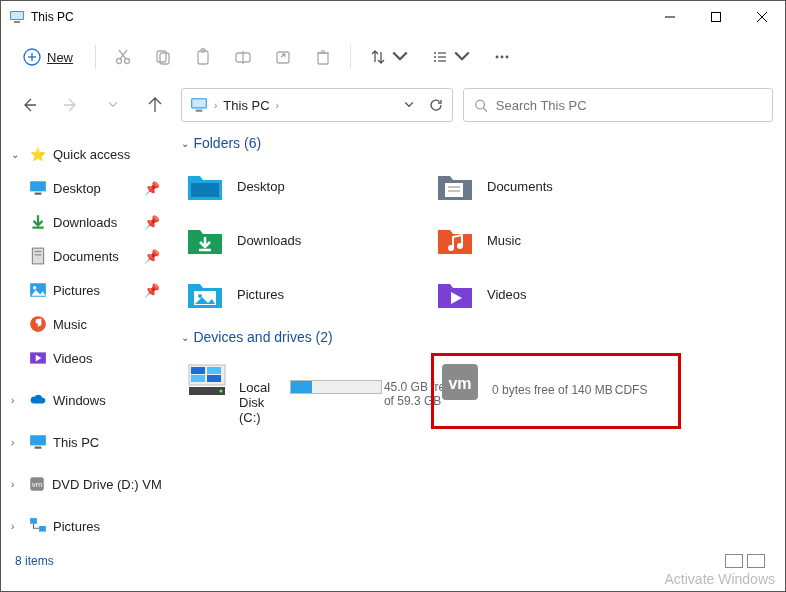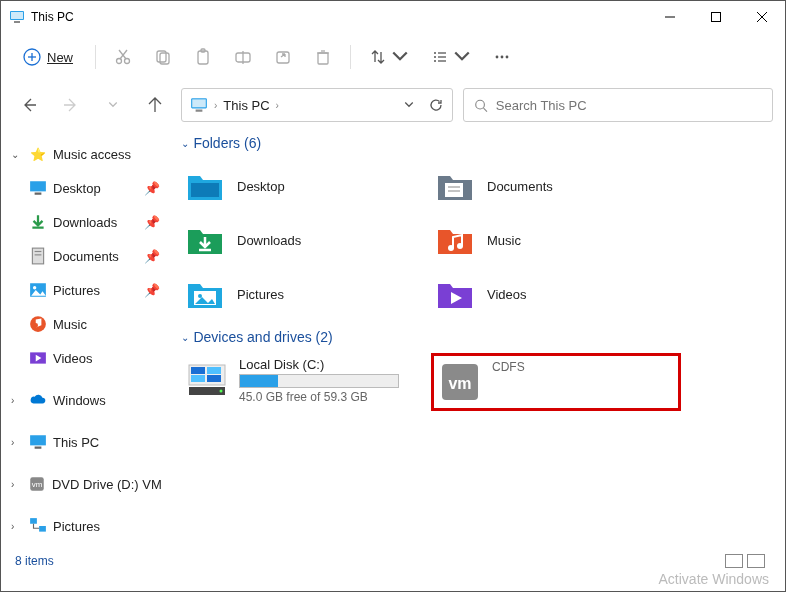--- a/index.html
+++ b/index.html
@@ -43,29 +43,29 @@
 .secthdr { display: flex; align-items: center; gap: 4px; color: #1a4f9c; font-size: 14px; margin-bottom: 8px; }
 .secthdr .carrot { font-size: 10px; }
 .grid { display: flex; flex-wrap: wrap; }
 .fitem { width: 250px; height: 54px; display: flex; align-items: center; gap: 12px; padding: 0 4px; }
 .ficon { width: 40px; height: 40px; display: flex; align-items: center; justify-content: center; }
 .flabel { font-size: 13px; color: #222; }
 
 .ditem { width: 250px; display: flex; gap: 10px; padding: 4px; }
 .ditem.hl { border: 3px solid #d40000; }
 .dicon { width: 44px; height: 44px; }
-.dinfo { display: flex; flex-direction: column; gap: 2px; font-size: 12px; }
+.dinfo { display: flex; gap: 2px; font-size: 12px; margin-top: 23px; }
 .dname { font-size: 13px; color: #222; }
 .dbar { width: 160px; height: 14px; border: 1px solid #bbb; background: #eee; position: relative; }
 .dbar .fill { position: absolute; left: 0; top: 0; bottom: 0; background: #2aa0e8; }
 .dfree { color: #666; font-size: 12px; }
 
 .status { position: absolute; bottom: 16px; left: 0; right: 0; height: 28px; display: flex; align-items: center; padding: 0 14px; font-size: 12px; color: #1a4f9c; }
 .status .sspacer { flex: 1; }
-.watermark { position: absolute; right: 16px; bottom: 4px; font-size: 14px; color: #bbb; }
+.watermark { position: absolute; right: 10px; bottom: 4px; font-size: 14px; color: #bbb; }
 .viewbtns { display: flex; gap: 4px; margin-right: 6px;}
 .viewbtn { width: 18px; height: 14px; border: 1px solid #888; }
 </style>
 </head>
 <body>
 
 <div class="titlebar">
   <svg class="ticon" viewBox="0 0 16 16">
       <rect x="1" y="2" width="14" height="9" rx="1" fill="#2aa0e8"></rect>
       <rect x="2" y="3" width="12" height="7" fill="#cde9f9"></rect>
@@ -217,21 +217,21 @@
       </svg>
     <input placeholder="Search This PC" style="">
   </div>
 </div>
 
 <div class="body">
   <div class="sidebar">
     <div class="sitem">
         <span class="schev">⌄</span>
         <span class="sicon">⭐</span>
-        <span>Music access</span>
+        <span>Quick access</span>
       </div>
     <div class="sitem sub">
         <span class="sicon">
           <svg width="18" height="18" viewBox="0 0 16 16">
             <rect x="1" y="2" width="14" height="9" fill="#2aa0e8"></rect>
             <rect x="5" y="12" width="6" height="2" fill="#666"></rect>
           </svg>
         </span>
         <span>Desktop</span>
         <span class="pin">📌</span>
@@ -426,20 +426,21 @@
               </div>
             <span class="dfree">45.0 GB free of 59.3 GB</span>
           </div>
         </div>
         <div class="ditem hl">
           <div class="dicon"><svg width="44" height="44" viewBox="0 0 44 44">
                 <rect x="4" y="4" width="36" height="36" rx="4" fill="#8a8a8a"></rect>
                 <text x="22" y="29" font-size="16" fill="#fff" text-anchor="middle" font-weight="bold">vm</text>
               </svg></div>
           <div class="dinfo">
+            <span class="dfree">0 bytes free of 140 MB</span>
             <span class="dfree">CDFS</span>
           </div>
         </div>
       </div>
     </div>
   </div>
 </div>
 
 <div class="status">
   <span>8 items</span>

